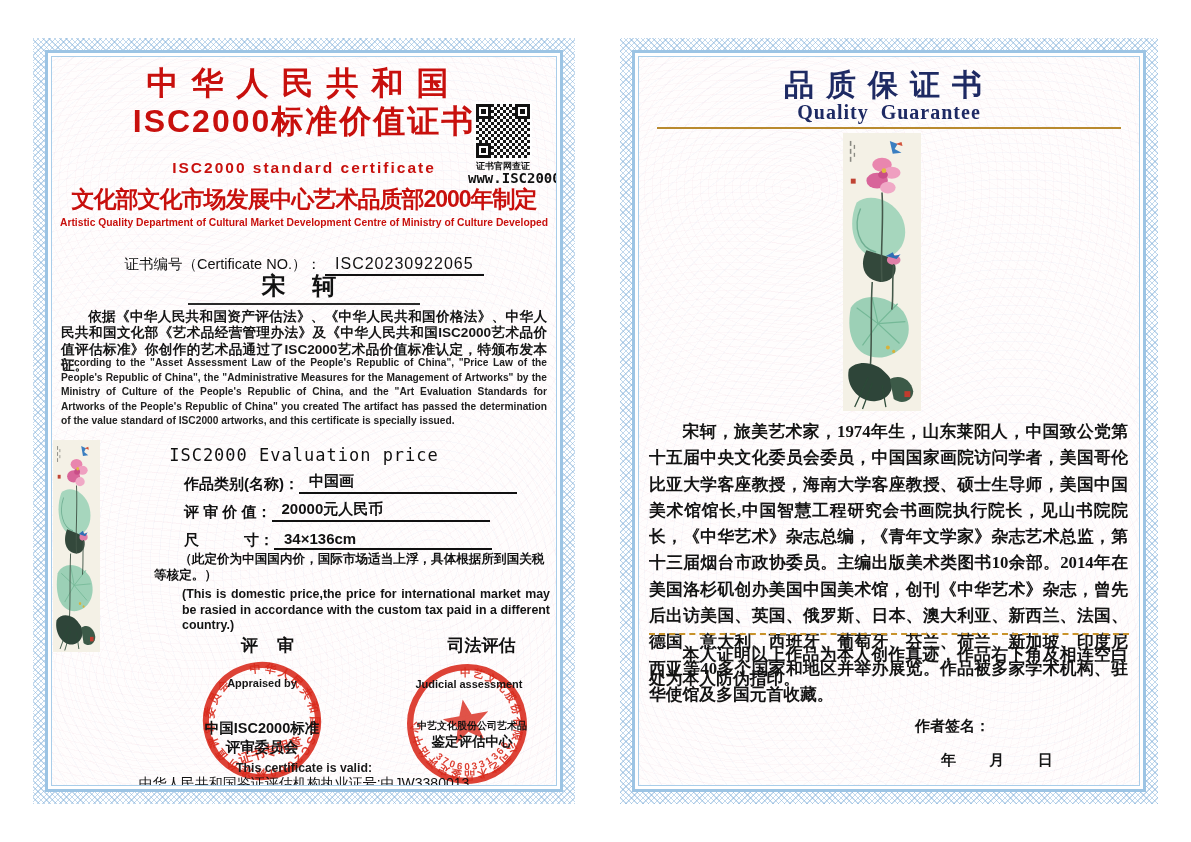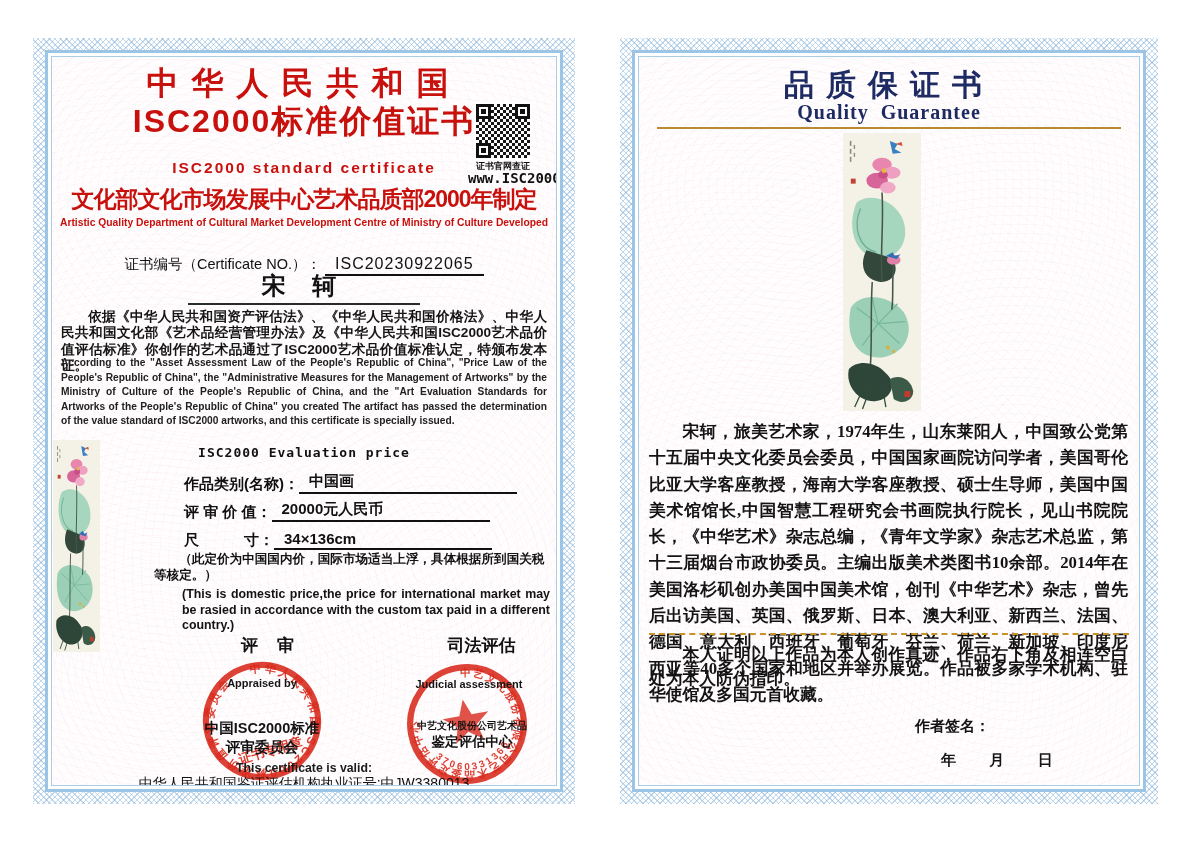--- a/index.html
+++ b/index.html
@@ -33,21 +33,21 @@
   .e2 { top:102px; font-size:15.5px; letter-spacing:2px; }
   .band    { top:127px; font-size:23px; font-weight:800; letter-spacing:-1px; }
   .band-en { top:160px; font-size:10.3px; }
   .cert-row { top:198px; font-size:14.5px; font-weight:normal; color:#111; }
   .cert-no  { display:inline-block; border-bottom:2px solid #111; padding:0 10px 1px; font-size:16px; letter-spacing:1px; }
   .artist { top:213px; font-size:24px; font-weight:bold; letter-spacing:10px; color:#111; }
   .artist-line { top:246px; left:50%; width:232px; height:0; border-bottom:2px solid #2a2a2a; transform:translateX(-50%); }
   .p-cn { top:252px; left:9px; right:9px; font-size:13.6px; font-weight:bold; line-height:16.4px; text-align:justify; text-indent:2em; color:#151515; }
   .p-en { top:299px; left:9px; right:9px; font-size:10.2px; font-weight:bold; line-height:14.6px; text-align:justify; color:#222; }
   .eval-t { top:359px; font-size:25px; font-weight:bold; color:#101010; letter-spacing:1px; }
-  .eval-e { top:388px; font-size:13px; font-weight:bold; font-family:"DejaVu Sans Mono", monospace; letter-spacing:1px; color:#111; }
+  .eval-e { top:388px; font-size:17px; font-weight:normal; font-family:"DejaVu Sans Mono", monospace; letter-spacing:1px; color:#111; }
   .fields { top:409px; left:132px; }
   .frow { display:flex; align-items:flex-end; height:28px; font-size:15px; font-weight:bold; color:#111; }
   .flabel { white-space:pre; }
   .fval { display:inline-block; width:218px; border-bottom:2px solid #111; padding:0 0 1px 10px; }
   .note-cn { top:494px; left:102px; width:396px; font-size:12.6px; font-weight:bold; line-height:16px; text-indent:2em; color:#131313; }
   .note-en { top:530px; left:130px; width:368px; font-size:12.4px; font-weight:bold; line-height:15.5px; text-align:justify; color:#131313; }
   .h-appr { top:577px; left:138px; width:155px; text-align:center; font-size:17px; font-weight:bold; color:#111; white-space:pre; }
   .h-jud  { top:577px; left:342px; width:175px; text-align:center; font-size:17px; font-weight:bold; color:#111; }
   .stamp { pointer-events:none; }
   .stamp1 { left:140px; top:594px; }

